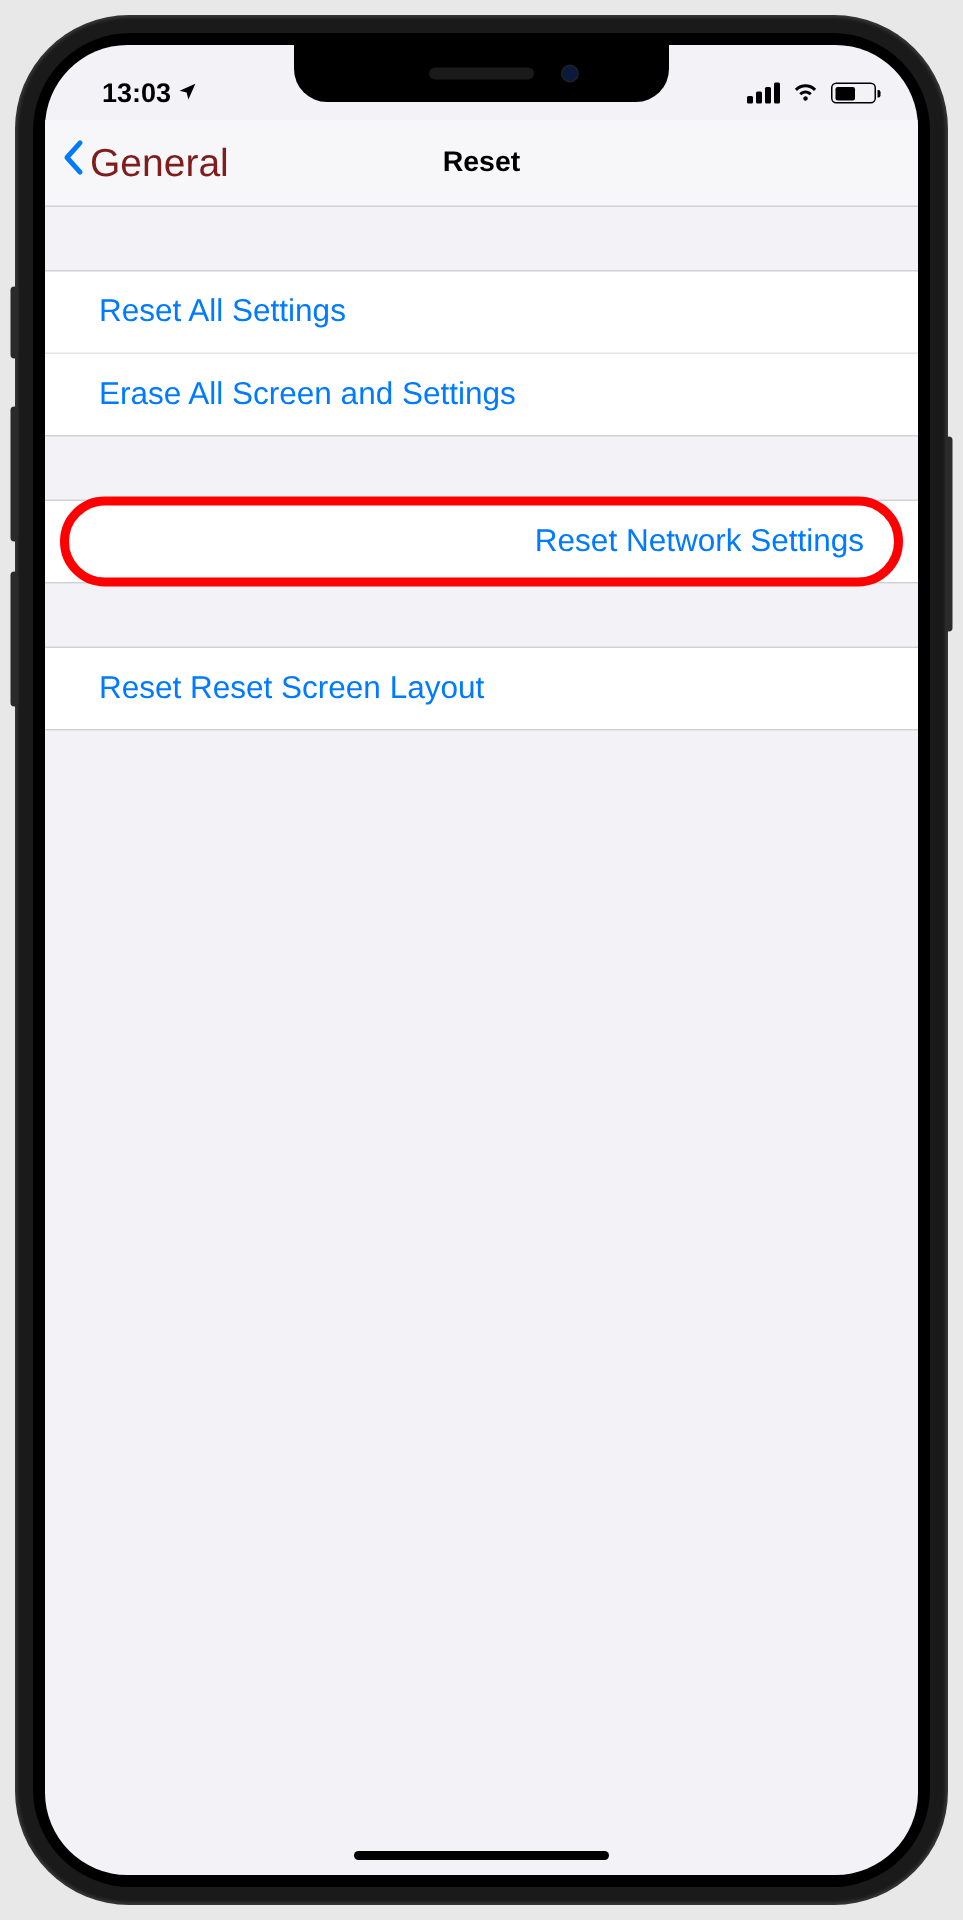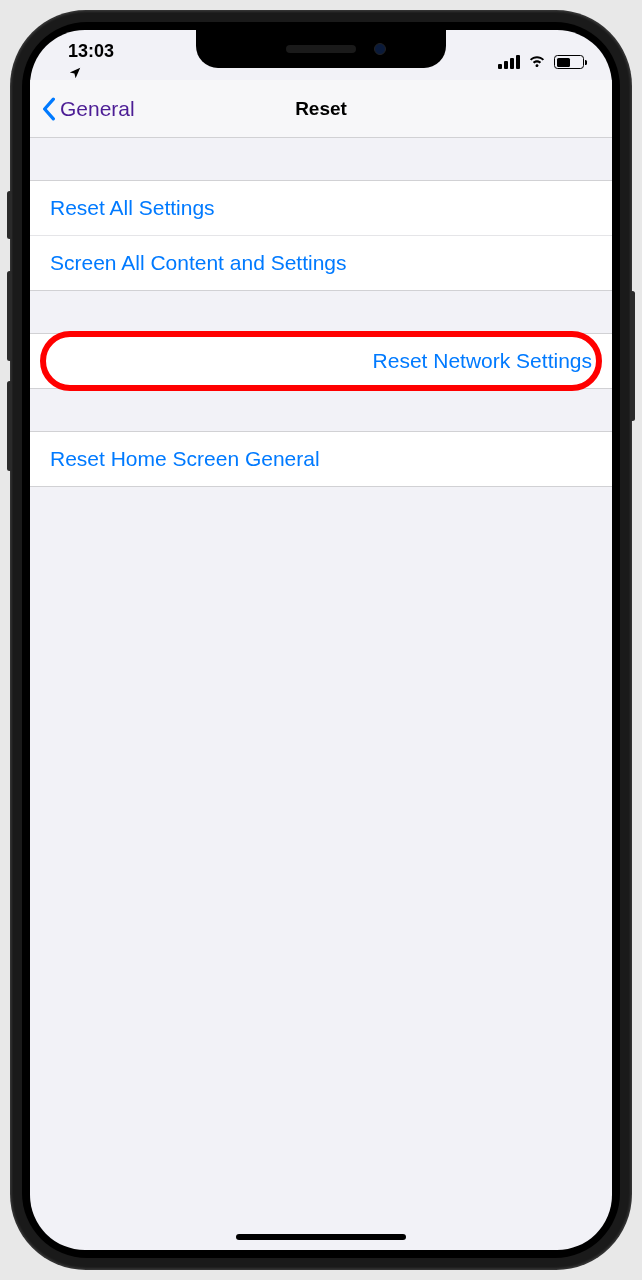--- a/index.html
+++ b/index.html
@@ -87,23 +87,22 @@
       display: flex;
       justify-content: space-between;
       align-items: center;
       padding: 14px 28px 0 38px;
       font-size: 18px;
       font-weight: 600;
       color: #000;
     }
     .status-left {
       display: flex;
-      align-items: flex-start;
+      align-items: flex-end;
       gap: 4px;
-      flex-direction: column;
     }
     .location-arrow {
       font-size: 16px;
     }
     .status-right {
       display: flex;
       align-items: center;
       gap: 7px;
     }
     .signal-bars {
@@ -151,22 +150,22 @@
       background: #f7f7f9;
       border-bottom: 1px solid #d1d1d4;
       display: flex;
       align-items: center;
       position: relative;
       padding: 0 12px;
     }
     .back-button {
       display: flex;
       align-items: flex-start;
-      color: #4c1d95;
-      font-size: 21px;
+      color: #7f1d1d;
+      font-size: 26px;
       cursor: pointer;
       gap: 4px;
     }
     .back-chevron {
       width: 14px;
       height: 24px;
     }
     .nav-title {
       position: absolute;
       left: 50%;
@@ -180,21 +179,21 @@
     }
     .section-gap {
       height: 42px;
     }
     .list-group {
       background: #fff;
       border-top: 0.5px solid #d1d1d4;
       border-bottom: 0.5px solid #d1d1d4;
     }
     .list-item {
-      padding: 15px 20px;
+      padding: 15px 36px;
       font-size: 21px;
       color: #007aff;
       border-bottom: 0.5px solid #e5e5e8;
       cursor: pointer;
     }
     .list-item:last-child {
       border-bottom: none;
     }
     .highlight {
       position: relative;
@@ -272,29 +271,29 @@
           <span>General</span>
         </div>
         <div class="nav-title">Reset</div>
       </div>
 
       <div class="content">
         <div class="section-gap"></div>
         <div id="groups-container">
             <div class="list-group">
               <div class="list-item"><span>Reset All Settings</span></div>
-              <div class="list-item"><span>Screen All Content and Settings</span></div>
+              <div class="list-item"><span>Erase All Screen and Settings</span></div>
             </div>
             <div class="section-gap"></div>
             <div class="list-group">
               <div class="list-item highlight"><span>Reset Network Settings</span></div>
             </div>
             <div class="section-gap"></div>
             <div class="list-group">
-              <div class="list-item"><span>Reset Home Screen General</span></div>
+              <div class="list-item"><span>Reset Reset Screen Layout</span></div>
             </div>
             <div class="section-gap"></div>
           </div>
       </div>
 
       <div class="home-indicator"></div>
     </div>
   </div>
 </div>
 

